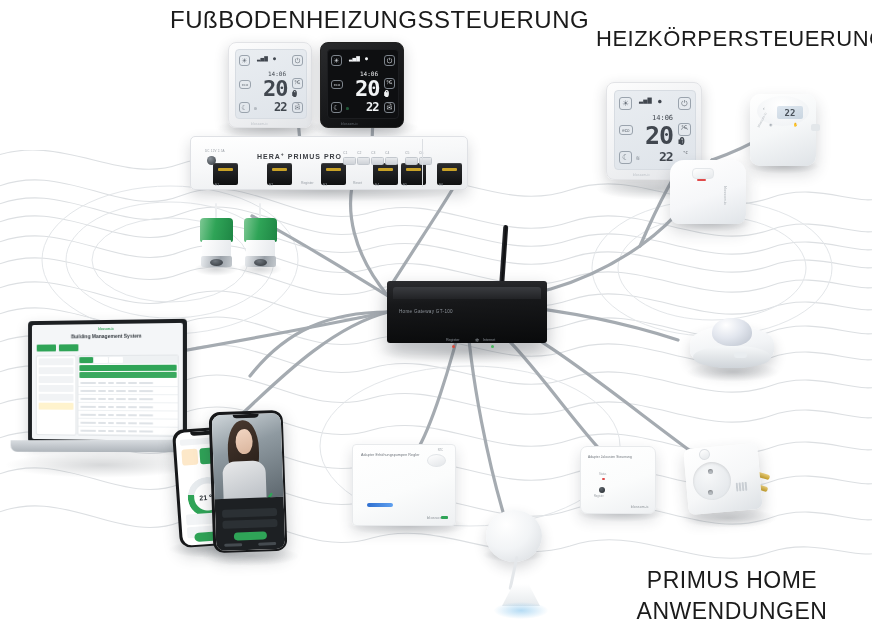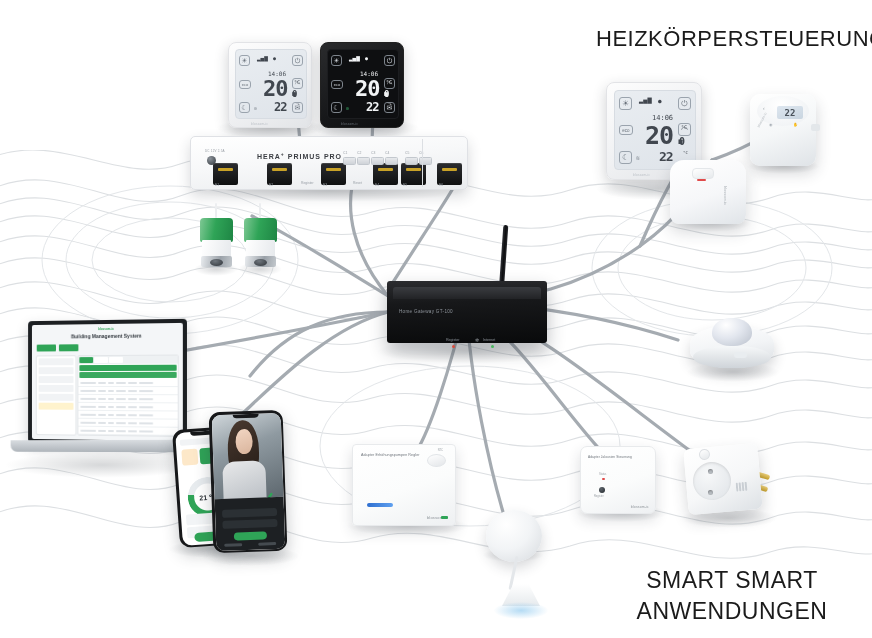--- a/index.html
+++ b/index.html
@@ -281,22 +281,23 @@
       <path d="M388,296 C350,250 348,210 352,186"></path>
       <path d="M388,296 C330,260 290,236 252,216"></path>
       <path d="M388,290 C420,240 440,210 452,190"></path>
       <path d="M300,150 C300,110 290,92 280,82"></path>
       <path d="M372,150 C372,112 376,96 380,86"></path>
       <path d="M640,246 C660,200 676,170 692,150"></path>
       <path d="M712,160 C740,150 760,140 776,128"></path>
     </g>
   </svg>
 
+  <div class="heading" id="h-floor">FUßBODENHEIZUNGSSTEUERUNG</div>
   <div class="heading" id="h-rad">HEIZKÖRPERSTEUERUNG</div>
-  <div class="heading" id="h-smart">SMART SMART ANWENDUNGEN</div>
+  <div class="heading" id="h-smart">PRIMUS HOME ANWENDUNGEN</div>
 
   <div class="shadow-soft" style="left:216px;top:118px;width:110px;height:20px;"></div>
   <div class="thermo white" id="thermo-white" style="left:228px;top:42px;width:84px;height:86px;">
     <div class="t-screen" style="left:6px;top:6px;width:72px;height:70px;">
       <div class="sqbtn" style="left:3px;top:5px;width:11px;height:11px;font-size:7px;">☀</div>
       <div class="lcd" style="left:21px;top:5px;font-size:6px;">▂▄▆</div>
       <div class="lcd" style="left:37px;top:6px;font-size:5px;">●</div>
       <div class="sqbtn" style="right:3px;top:5px;width:11px;height:11px;font-size:7px;">⏻</div>
       <div class="lcd" style="left:32px;top:21px;font-size:6px;">14:06</div>
       <div class="sqbtn" style="left:3px;top:30px;width:12px;height:9px;font-size:4px;">eco</div>

